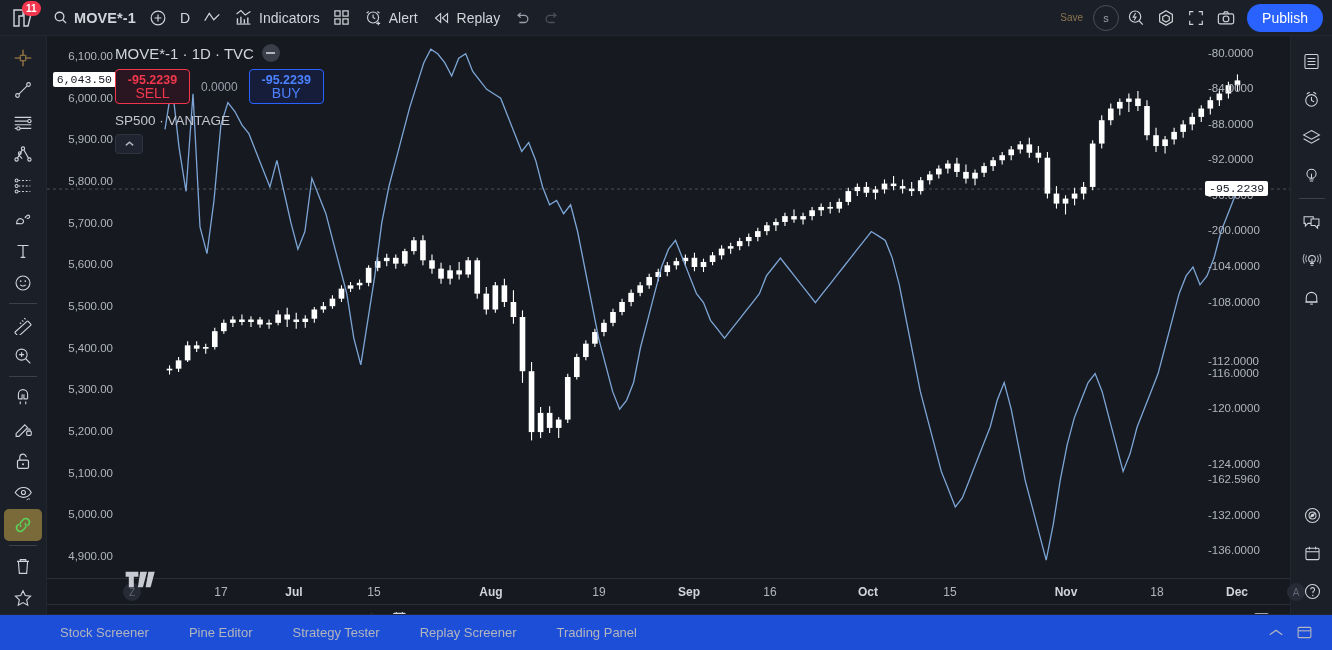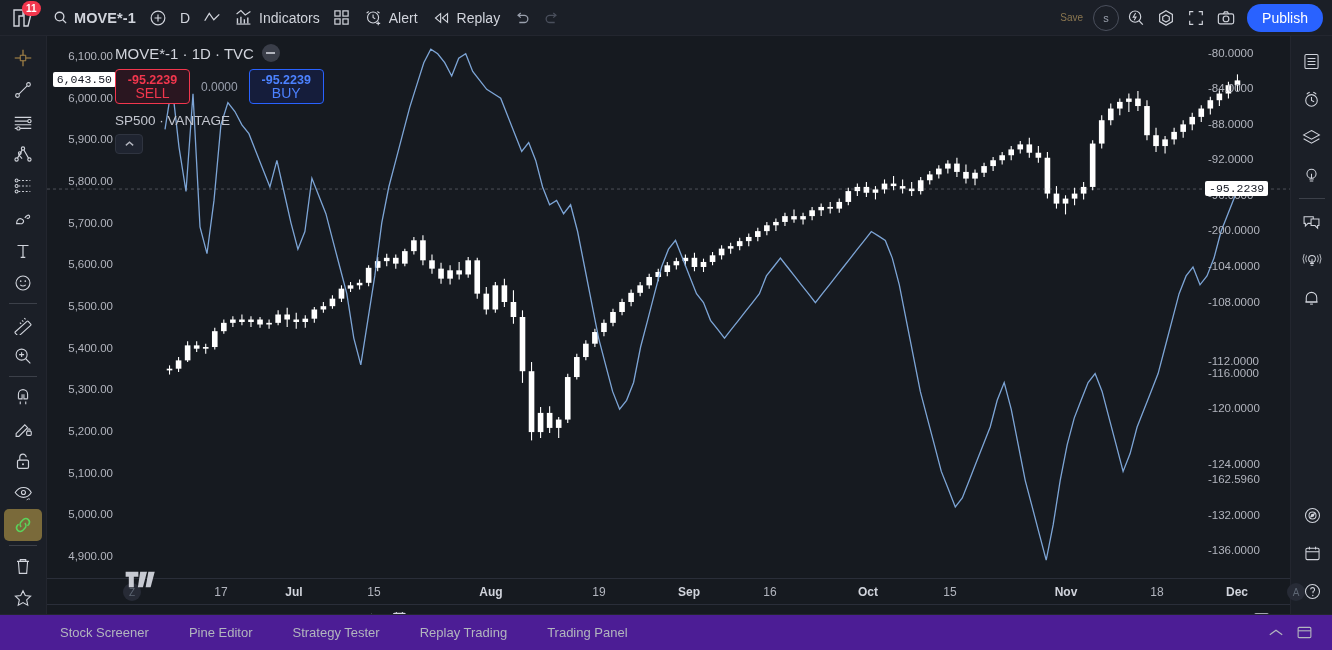--- a/index.html
+++ b/index.html
@@ -127,21 +127,21 @@
   .tf {
     font-size: 13px; color: #d1d4dc; padding: 3px 7px; border-radius: 4px; cursor: pointer;
   }
   .tf-div { width: 1px; height: 16px; background: #3c4049; margin: 0 8px; }
   .tfspacer { flex: 1; }
   .clock { font-size: 13px; color: #d1d4dc; margin-right: 10px; }
 
   
   .statusbar {
     position: absolute; left: 0; bottom: 0; width: 1332px; height: 36px;
-    background: #4c1d95; border-top: 1px solid #23262f;
+    background: #1d4ed8; border-top: 1px solid #23262f;
     display: flex; align-items: center; padding-left: 47px;
   }
   .sb-tab { font-size: 13px; color: #b2b5be; padding: 5px 13px; border-radius: 4px; cursor: pointer; margin-right: 14px; }
   .sb-spacer { flex: 1; }
   .sb-ic { width: 28px; height: 28px; display:flex; align-items:center; justify-content:center; border-radius:4px; cursor:pointer; }
 
   
   .legend { position: absolute; left: 68px; top: 8px; z-index: 10; }
   .lg-title { display: flex; align-items: center; gap: 8px; font-size: 15px; color: #d1d4dc; }
   .lg-eye {
@@ -850,21 +850,21 @@
             <path d="M3 7 H19"></path>
         </svg>
       </span>
     </div>
   </div>
 
   <div class="statusbar">
     <div class="sb-tab">Stock Screener</div>
     <div class="sb-tab">Pine Editor</div>
     <div class="sb-tab">Strategy Tester</div>
-    <div class="sb-tab">Replay Trading</div>
+    <div class="sb-tab">Replay Screener</div>
     <div class="sb-tab">Trading Panel</div>
     <div class="sb-spacer"></div>
     <div class="sb-ic">
       <svg width="16" height="10" viewBox="0 0 18 10" fill="none" stroke="#b2b5be" stroke-width="1.4">
         <path d="M2 7 L9 2 L16 7"></path>
       </svg>
     </div>
     <div class="sb-ic">
       <svg width="17" height="15" viewBox="0 0 20 17" fill="none" stroke="#b2b5be" stroke-width="1.3">
         <rect x="2.5" y="2.5" width="15" height="12" rx="1.3"></rect>

